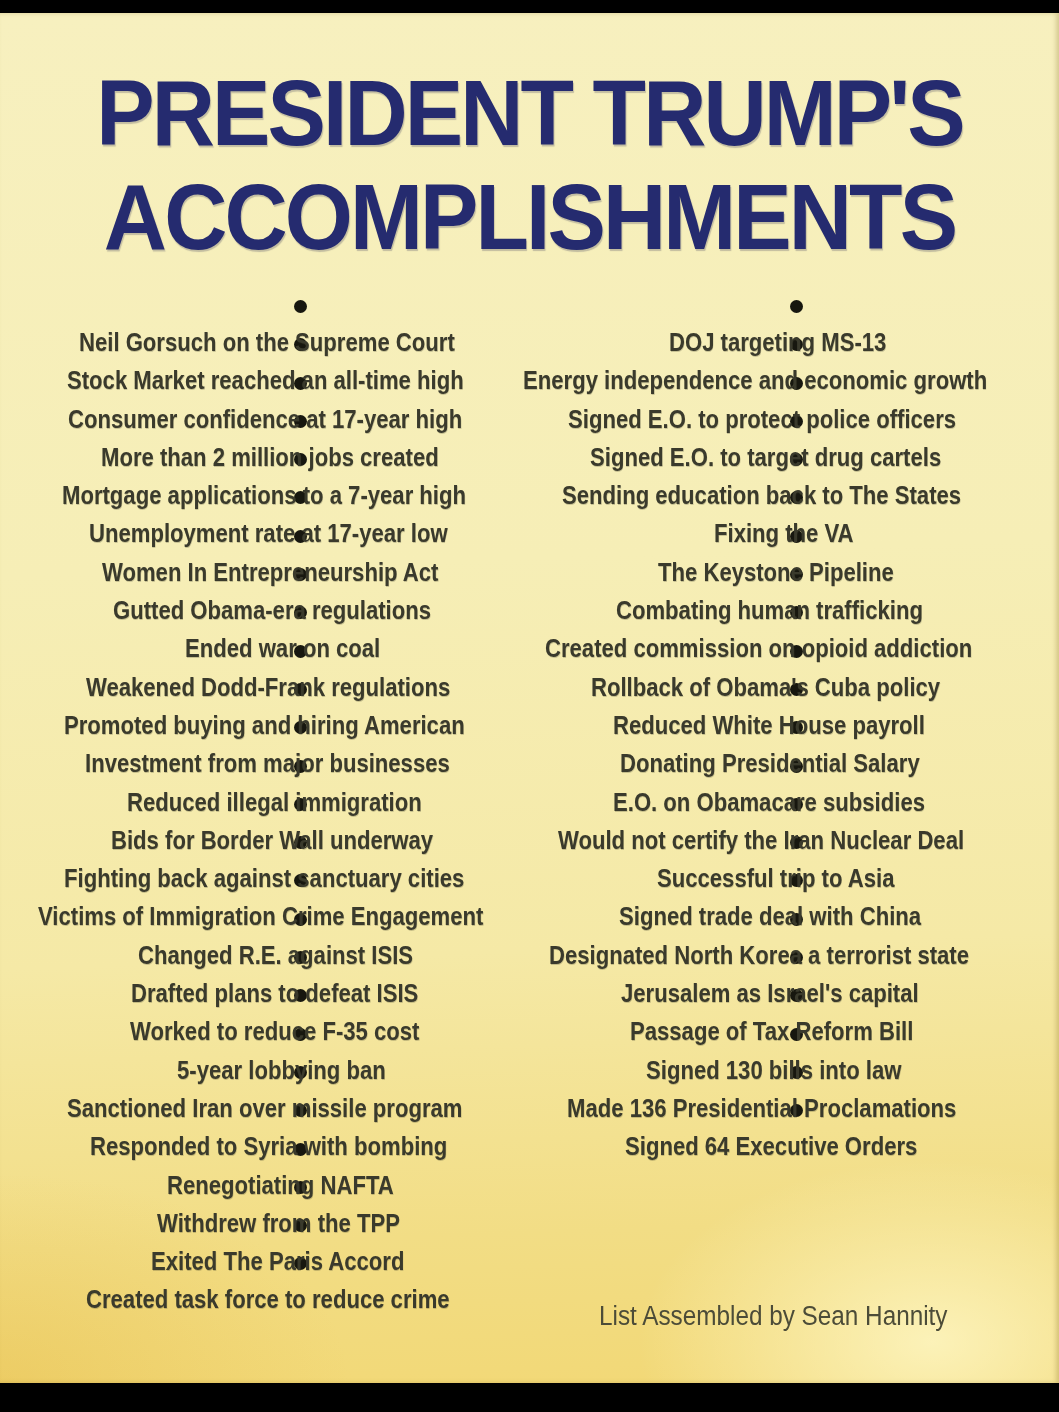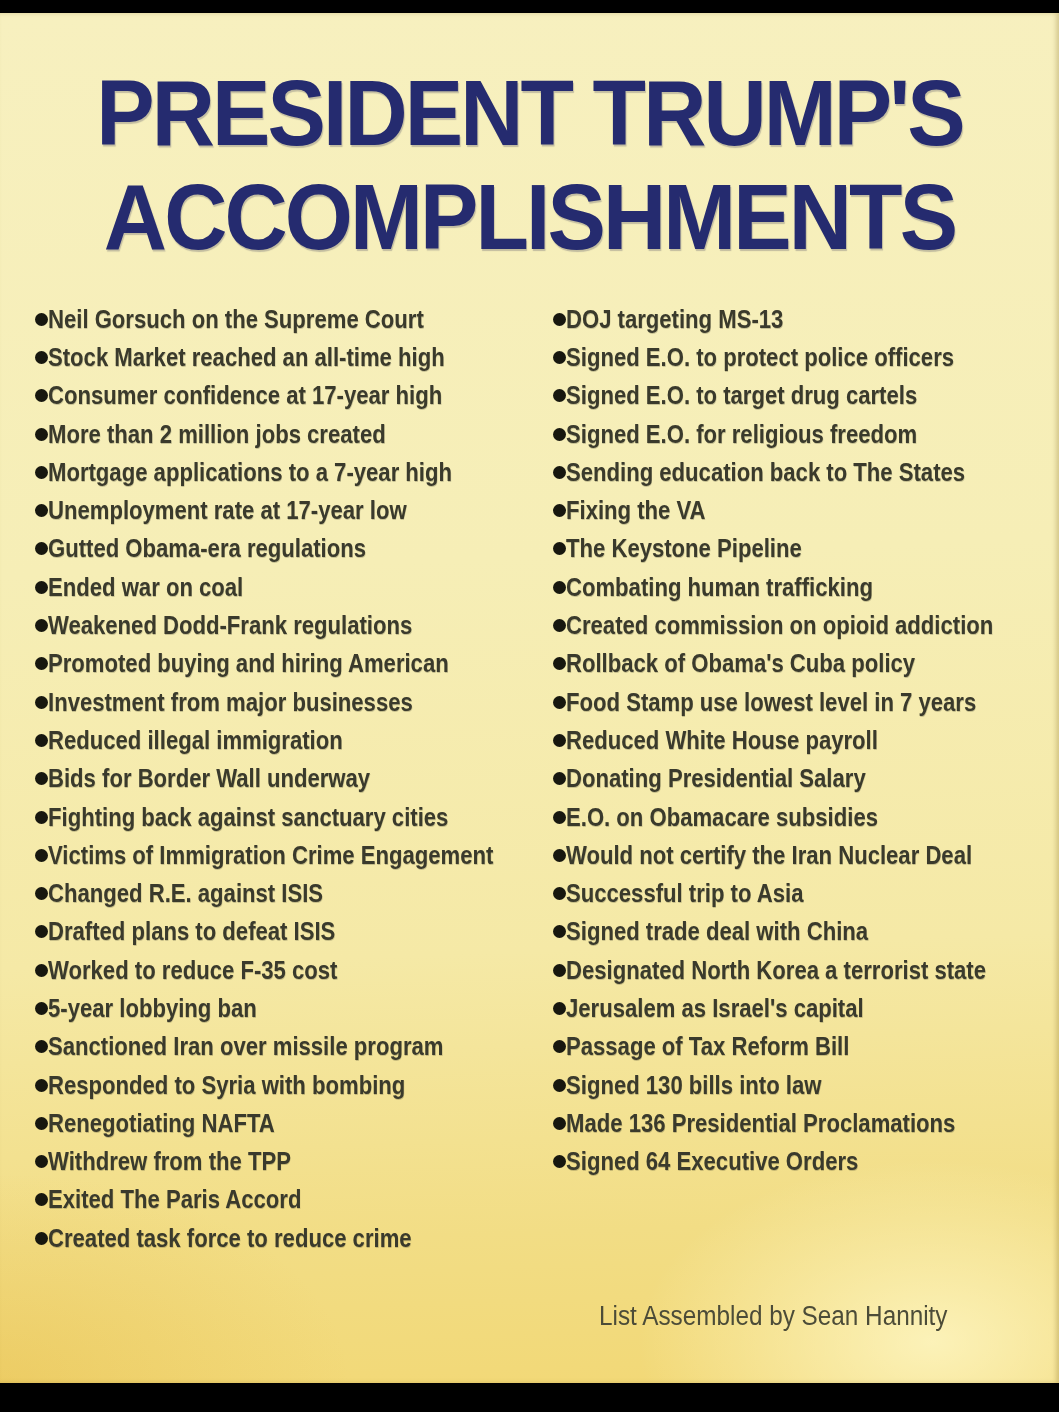--- a/index.html
+++ b/index.html
@@ -41,21 +41,23 @@
     margin: 0; padding: 0;
     list-style: none;
     top: 287px;
   }
   ul.col.left  { left: 35px;  width: 530px; }
   ul.col.right { left: 553px; width: 487px; }
   li.item {
     height: 38.3px;
     display: flex;
     align-items: center;
+    gap: 14px;
     white-space: nowrap;
+    flex-direction: column;
   }
   .dot {
     flex: 0 0 auto;
     width: 13px; height: 13px;
     border-radius: 50%;
     background: #17170f;
   }
   .txt {
     display: inline-block;
     font-weight: bold;
@@ -116,20 +118,24 @@
         <li class="item">
           <span class="dot"></span>
           <span class="txt">Mortgage applications to a 7-year high</span>
         </li>
 
         <li class="item">
           <span class="dot"></span>
           <span class="txt">Unemployment rate at 17-year low</span>
         </li>
 
+        <li class="item">
+          <span class="dot"></span>
+          <span class="txt">Women In Entrepreneurship Act</span>
+        </li>
 
         <li class="item">
           <span class="dot"></span>
           <span class="txt">Gutted Obama-era regulations</span>
         </li>
 
         <li class="item">
           <span class="dot"></span>
           <span class="txt">Ended war on coal</span>
         </li>
@@ -221,35 +227,35 @@
         </li>
       </ul>
 
     <ul class="col right">
 
         <li class="item">
           <span class="dot"></span>
           <span class="txt">DOJ targeting MS-13</span>
         </li>
 
+        <li class="item">
+          <span class="dot"></span>
+          <span class="txt">Energy independence and economic growth</span>
+        </li>
 
         <li class="item">
           <span class="dot"></span>
           <span class="txt">Signed E.O. to protect police officers</span>
         </li>
 
         <li class="item">
           <span class="dot"></span>
           <span class="txt">Signed E.O. to target drug cartels</span>
         </li>
 
-        <li class="item">
-          <span class="dot"></span>
-          <span class="txt">Signed E.O. for religious freedom</span>
-        </li>
 
         <li class="item">
           <span class="dot"></span>
           <span class="txt">Sending education back to The States</span>
         </li>
 
         <li class="item">
           <span class="dot"></span>
           <span class="txt">Fixing the VA</span>
         </li>
@@ -268,24 +274,20 @@
         <li class="item">
           <span class="dot"></span>
           <span class="txt">Created commission on opioid addiction</span>
         </li>
 
         <li class="item">
           <span class="dot"></span>
           <span class="txt">Rollback of Obama's Cuba policy</span>
         </li>
 
-        <li class="item">
-          <span class="dot"></span>
-          <span class="txt">Food Stamp use lowest level in 7 years</span>
-        </li>
 
         <li class="item">
           <span class="dot"></span>
           <span class="txt">Reduced White House payroll</span>
         </li>
 
         <li class="item">
           <span class="dot"></span>
           <span class="txt">Donating Presidential Salary</span>
         </li>

